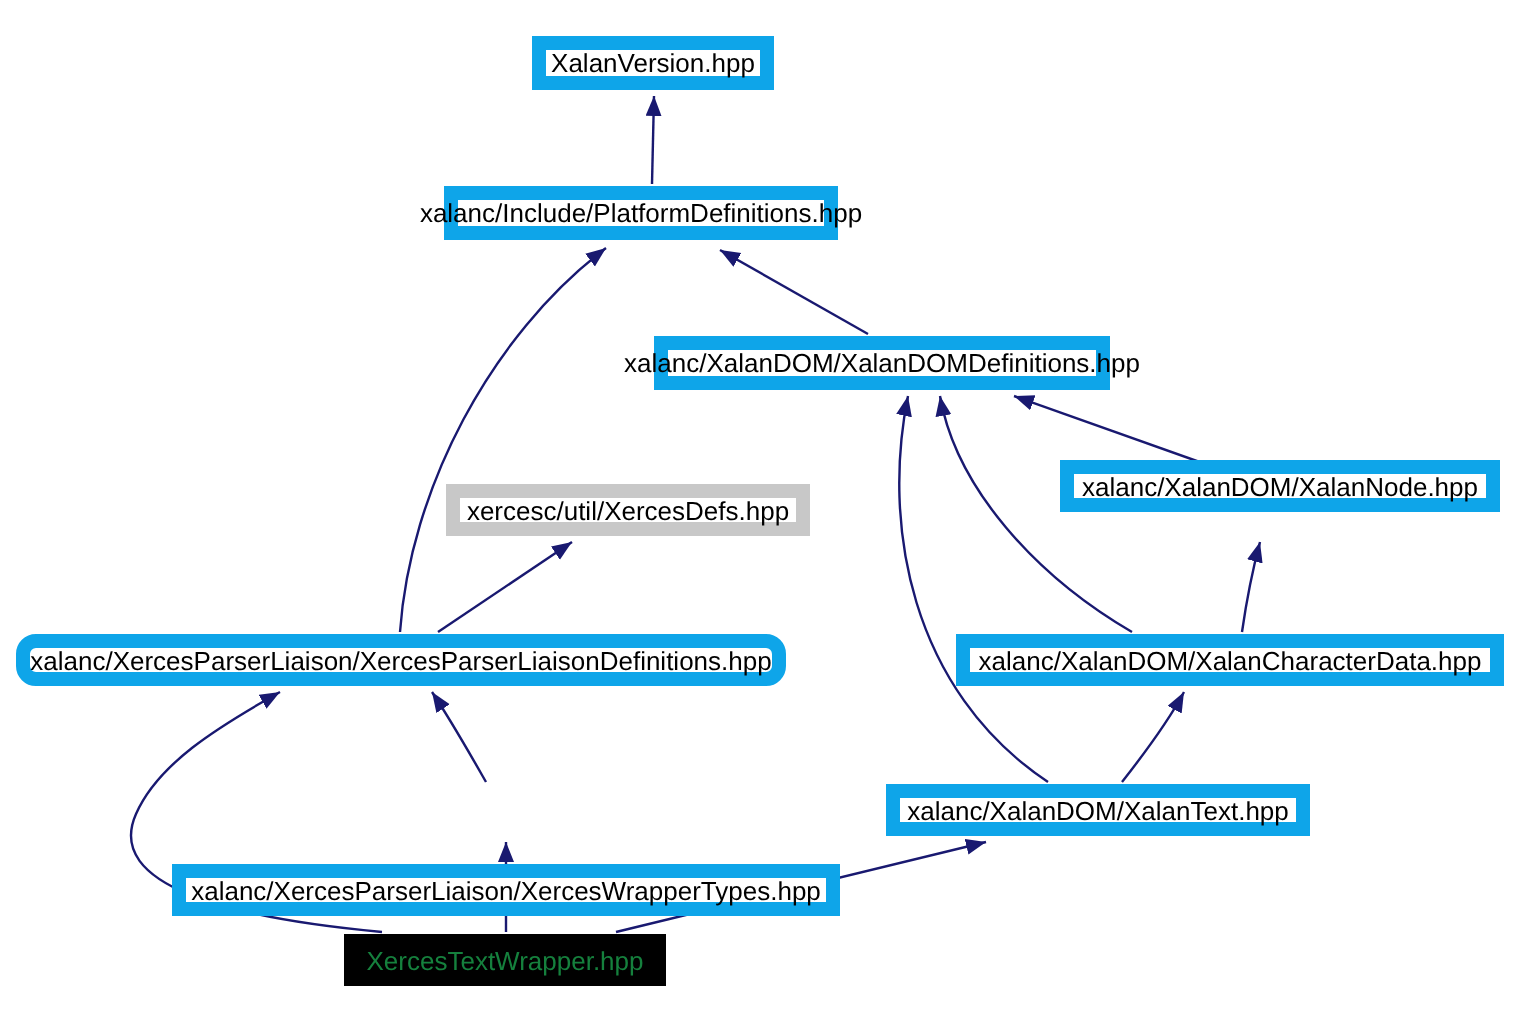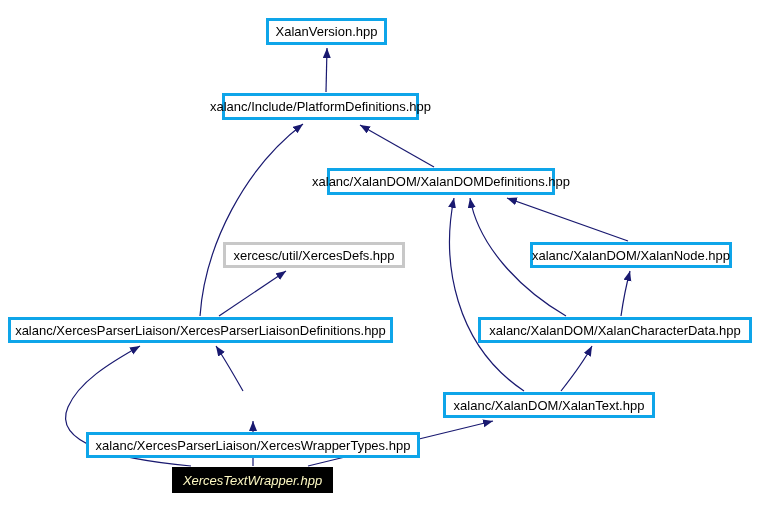--- a/index.html
+++ b/index.html
@@ -9,28 +9,28 @@
     background:#ffffff;
     font-family:"Liberation Sans", sans-serif;
     overflow:hidden;
   }
   #edges{position:absolute;left:0;top:0;width:758px;height:510px;}
   .node{
     position:absolute;
     display:flex;align-items:center;justify-content:center;
     box-sizing:border-box;
     background:#ffffff;
-    border:3px solid #0ea5e9;
+    border:7px solid #0ea5e9;
     font-size:13px;
     color:#000000;
     white-space:nowrap;
     cursor:pointer;
   }
   .node.external{border-color:#c8c8c8;cursor:default;}
-  .node.focus{background:#000000;color:#fef9c3;border-color:#000000;cursor:default;font-style:italic;}
+  .node.focus{background:#000000;color:#15803d;border-color:#000000;cursor:default;}
   .edge{fill:none;stroke:#191970;stroke-width:1.2px;}
 </style>
 </head>
 <body>
 
 <div id="canvas">
 
   <svg id="edges" width="758" height="510" viewBox="0 0 758 510">
     <defs>
       <marker id="arrow" markerWidth="11" markerHeight="9" refX="10" refY="4" orient="auto" markerUnits="userSpaceOnUse">
@@ -53,23 +53,23 @@
   </svg>
 
   <div class="node" style="left:266px;top:18px;width:121px;height:27px;">XalanVersion.hpp</div>
 
   <div class="node" style="left:222px;top:93px;width:197px;height:27px;">xalanc/Include/PlatformDefinitions.hpp</div>
 
   <div class="node" style="left:327px;top:168px;width:228px;height:27px;">xalanc/XalanDOM/XalanDOMDefinitions.hpp</div>
 
   <div class="node external" style="left:223px;top:242px;width:182px;height:26px;">xercesc/util/XercesDefs.hpp</div>
 
-  <div class="node" style="left:530px;top:242px;width:202px;height:26px;">xalanc/XalanDOM/XalanNode.hpp</div>
+  <div class="node" style="left:530px;top:230px;width:220px;height:26px;">xalanc/XalanDOM/XalanNode.hpp</div>
 
-  <div class="node" style="left:8px;top:317px;width:385px;height:26px;">xalanc/XercesParserLiaison/XercesParserLiaisonDefinitions.hpp</div>
+  <div class="node" style="left:8px;top:317px;width:385px;height:26px;border-radius:10px;">xalanc/XercesParserLiaison/XercesParserLiaisonDefinitions.hpp</div>
 
   <div class="node" style="left:478px;top:317px;width:274px;height:26px;">xalanc/XalanDOM/XalanCharacterData.hpp</div>
 
   <div class="node" style="left:86px;top:392px;width:334px;height:26px;margin-top:40px;">xalanc/XercesParserLiaison/XercesWrapperTypes.hpp</div>
 
   <div class="node" style="left:443px;top:392px;width:212px;height:26px;text-align:right;">xalanc/XalanDOM/XalanText.hpp</div>
 
   <div class="node focus" style="left:172px;top:467px;width:161px;height:26px;">XercesTextWrapper.hpp</div>
 
 </div>

